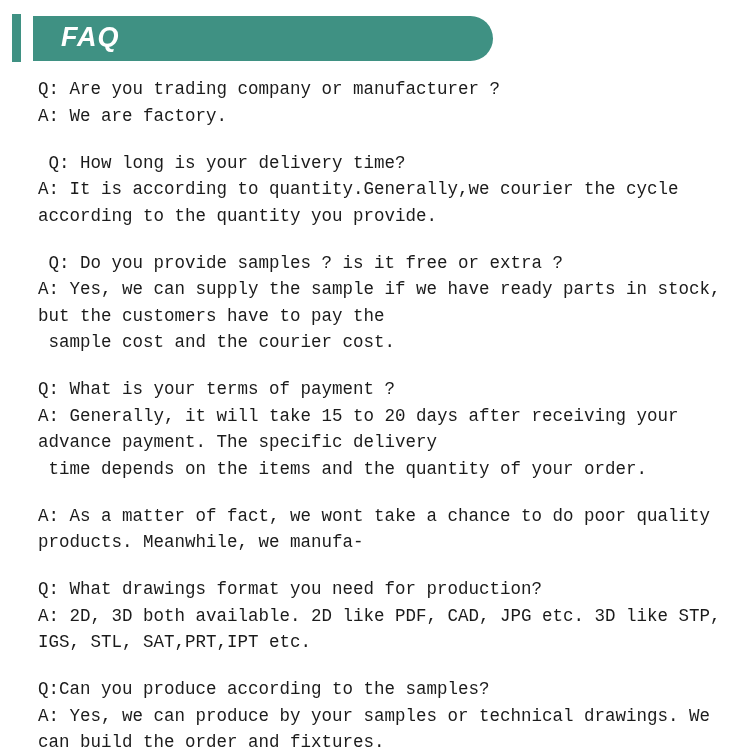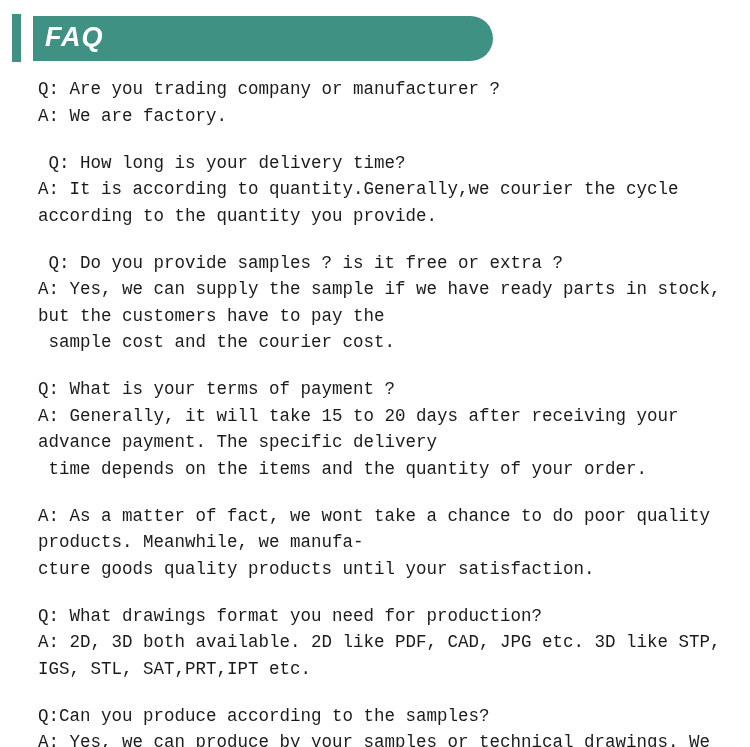--- a/index.html
+++ b/index.html
@@ -21,21 +21,21 @@
     height: 48px;
     flex: 0 0 auto;
   }
   .banner-pill {
     margin-left: 12px;
     width: 460px;
     height: 45px;
     border-radius: 0 23px 23px 0;
     display: flex;
     align-items: center;
-    padding-left: 12px;
+    padding-left: 28px;
   }
   .banner-title {
     color: #ffffff;
     font-family: "Liberation Sans", "DejaVu Sans", sans-serif;
     font-style: italic;
     font-weight: 700;
     font-size: 27px;
     letter-spacing: 1px;
     padding-bottom: 2px;
   }
@@ -76,21 +76,20 @@
       <div class="a-line">A: Yes, we can supply the sample if we have ready parts in stock, but the customers have to pay the</div>
       <div class="a-line"> sample cost and the courier cost.</div>
     </div>
     <div class="faq-item">
       <div class="q-line">Q: What is your terms of payment ?</div>
       <div class="a-line">A: Generally, it will take 15 to 20 days after receiving your advance payment. The specific delivery</div>
       <div class="a-line"> time depends on the items and the quantity of your order.</div>
     </div>
     <div class="faq-item">
       <div class="a-line">A: As a matter of fact, we wont take a chance to do poor quality products. Meanwhile, we manufa-</div>
-      <div class="a-line">cture goods quality products until your satisfaction.</div>
     </div>
     <div class="faq-item">
       <div class="q-line">Q: What drawings format you need for production?</div>
       <div class="a-line">A: 2D, 3D both available. 2D like PDF, CAD, JPG etc. 3D like STP, IGS, STL, SAT,PRT,IPT etc.</div>
     </div>
     <div class="faq-item">
       <div class="q-line">Q:Can you produce according to the samples?</div>
       <div class="a-line">A: Yes, we can produce by your samples or technical drawings. We can build the order and fixtures.</div>
     </div>
   </div>

